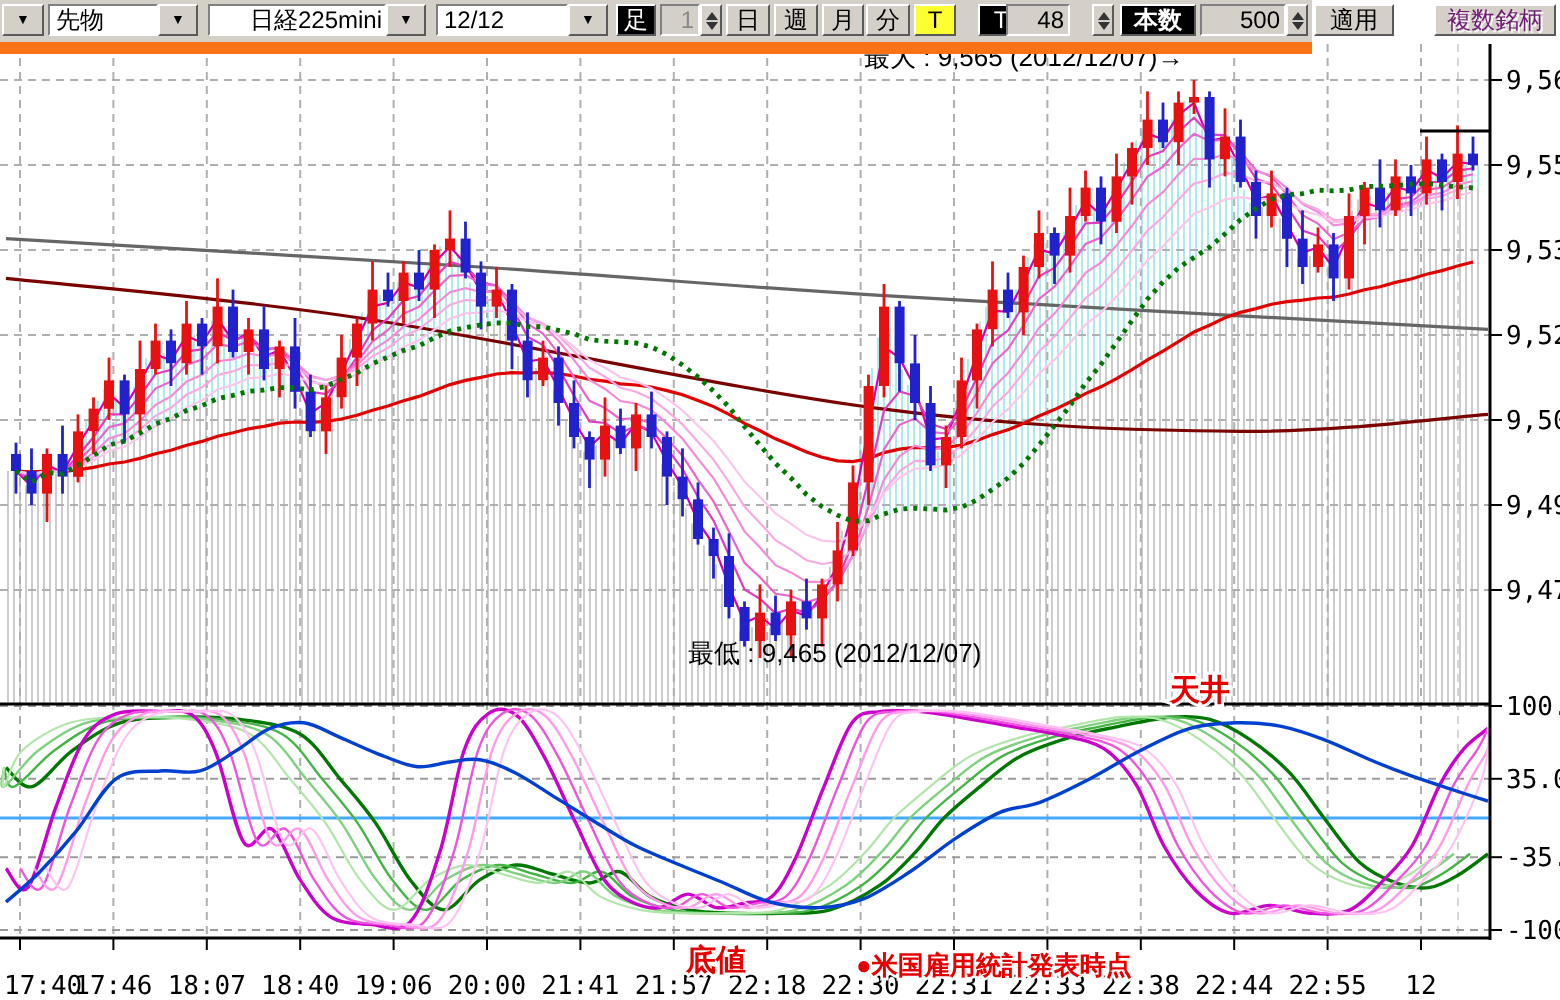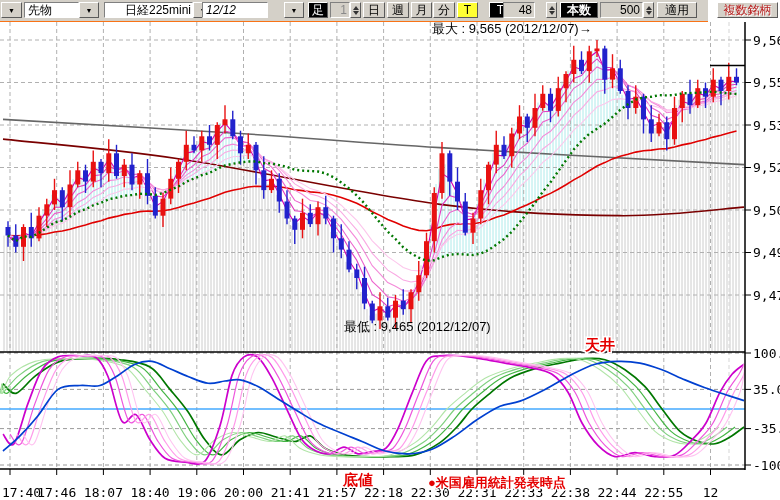--- a/index.html
+++ b/index.html
@@ -1,36 +1,36 @@
 <!DOCTYPE html>
 <html><head>
 <meta charset="utf-8">
 <style>
   html,body{margin:0;padding:0;}
   body{width:780px;height:500px;position:relative;overflow:hidden;background:#fff;
        font-family:"Liberation Sans",sans-serif;-webkit-font-smoothing:none;}
   
-  .toolbar{position:absolute;left:0;top:0;width:708px;height:21px;background:#d4d0c8;
-           border-bottom:1px solid #f97316;z-index:5;}
+  .toolbar{position:absolute;left:0;top:0;width:656px;height:21px;background:#d4d0c8;
+           border-bottom:6px solid #f97316;z-index:5;}
   .tb{position:absolute;top:2px;height:16px;box-sizing:border-box;font-size:12px;
       display:flex;align-items:center;justify-content:center;}
   .raised{background:#d4d0c8;border:1px solid;border-color:#ffffff #5a5a5a #5a5a5a #ffffff;}
   .sunken{background:#ffffff;border:1px solid;border-color:#808080 #ffffff #ffffff #808080;}
   .blackbox{background:#000;color:#fff;border:1px solid;border-color:#ffffff #5a5a5a #5a5a5a #ffffff;}
   .yellowbox{background:#ffff33;border:1px solid;border-color:#ffffff #5a5a5a #5a5a5a #ffffff;}
   .combo-field{justify-content:flex-start;padding-left:3px;overflow:hidden;white-space:nowrap;}
   .arrow{font-size:7px;color:#000;}
   .spin{background:#d4d0c8;border:1px solid;border-color:#808080 #ffffff #ffffff #808080;
         justify-content:flex-end;padding-right:2px;}
   .spin.dim{color:#8a8a8a;}
   .spinbtn{display:flex;flex-direction:column;align-items:center;justify-content:center;width:11px;}
   .spinbtn .t{width:0;height:0;border-left:3px solid transparent;border-right:3px solid transparent;}
   .spinbtn .up{border-bottom:4px solid #333;margin-bottom:1px;}
   .spinbtn .dn{border-top:4px solid #333;}
-  .disabledbtn{color:#b91c1c;text-shadow:1px 1px 0 #fff;}
+  .disabledbtn{color:#701a75;text-shadow:1px 1px 0 #fff;}
   
   #chart{position:absolute;left:0;top:0;}
   text{font-family:"DejaVu Sans Mono","Liberation Mono",monospace;font-size:13px;fill:#000;}
   text.jp{font-family:"Liberation Sans",sans-serif;}
   text.red-ann{fill:#e50000;font-weight:bold;font-size:15px;stroke:#ffffff;stroke-width:3px;
                paint-order:stroke;font-family:"Liberation Sans",sans-serif;}
   text.red-ev{fill:#e50000;font-weight:bold;font-size:13px;stroke:#ffffff;stroke-width:2.5px;
               paint-order:stroke;font-family:"Liberation Sans",sans-serif;}
 </style>
 </head>
@@ -48,21 +48,21 @@
       <span class="arrow">▼</span>
     </div>
 
   <div class="tb sunken combo-field" style="left:104px;width:89px;padding-left:20px;">
       <span>日経225mini</span>
     </div>
   <div class="tb raised" style="left:193px;width:20px;">
       <span class="arrow">▼</span>
     </div>
 
-  <div class="tb sunken combo-field" style="left:202px;width:66px;font-style:italic;">
+  <div class="tb sunken combo-field" style="left:218px;width:66px;">
       <span>12/12</span>
     </div>
   <div class="tb raised" style="left:284px;width:20px;">
       <span class="arrow">▼</span>
     </div>
 
   <div class="tb blackbox" style="left:308px;width:20px;">
       <span>足</span>
     </div>
 

